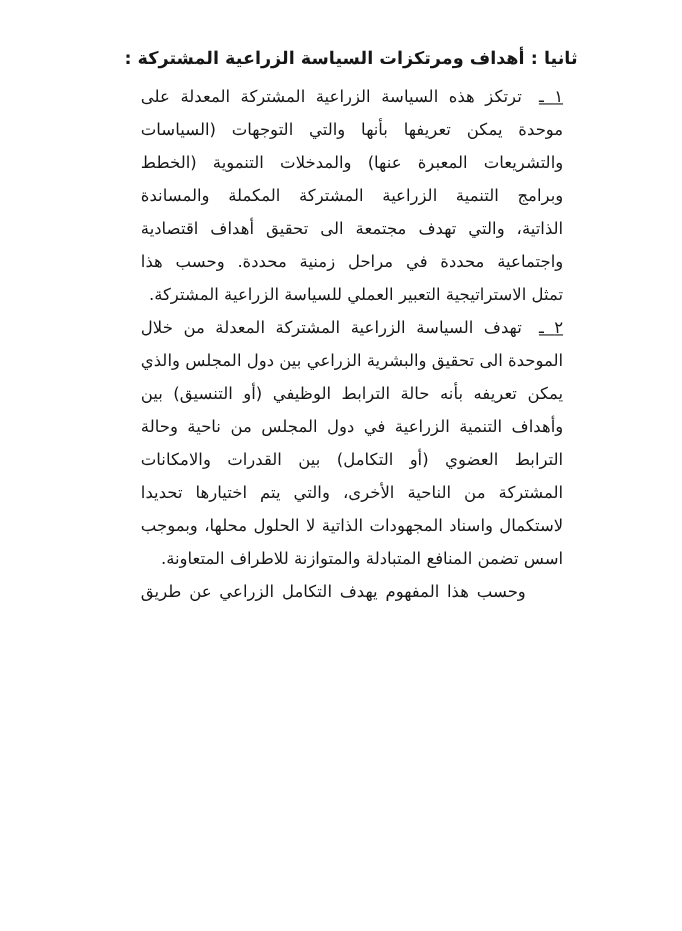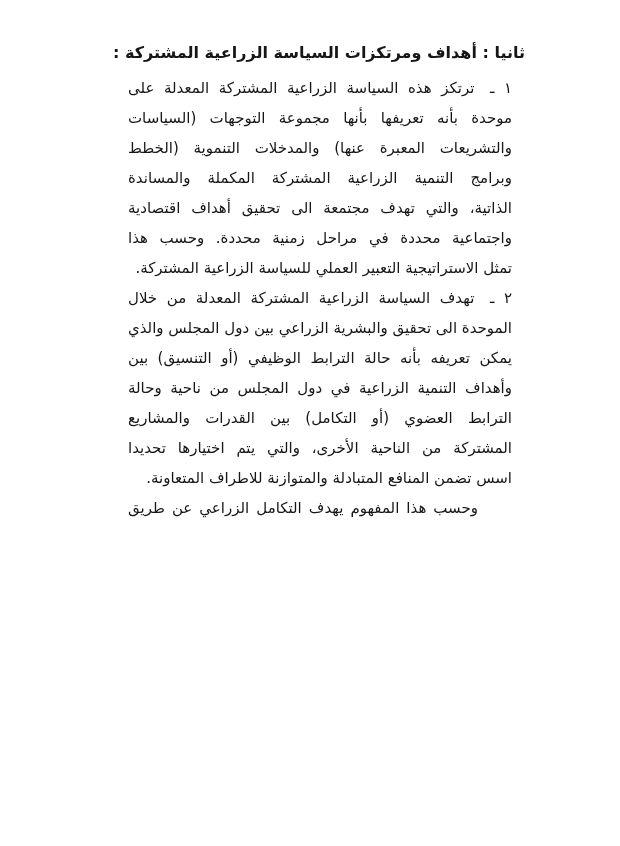--- a/index.html
+++ b/index.html
@@ -46,20 +46,21 @@
   .line.last {
     text-align-last: right;
   }
   .line.closing {
     padding-right: 34px;
     text-align-last: justify;
   }
   .item-number {
     display: inline;
     padding-left: 6px;
+    text-decoration: underline;
   }
   .page-number {
     position: absolute;
     top: 798px;
     left: 0;
     right: 0;
     text-align: center;
     font-size: 14px;
     line-height: 20px;
     color: #111111;
@@ -72,38 +73,39 @@
 
   <div class="heading">ثانيا : أهداف ومرتكزات السياسة الزراعية المشتركة :</div>
 
   <div class="body-block">
 
     <div class="para">
       <div class="line">
         <span class="item-number">١ ـ</span>
         <span>ترتكز هذه السياسة الزراعية المشتركة المعدلة على استراتيجية</span>
       </div>
-      <div class="line">موحدة بأنه تعريفها بأنها مجموعة التوجهات (السياسات</div>
+      <div class="line">موحدة يمكن تعريفها بأنها والتي التوجهات (السياسات</div>
       <div class="line">والتشريعات المعبرة عنها) والمدخلات التنموية (الخطط</div>
       <div class="line">وبرامج التنمية الزراعية المشتركة المكملة والمساندة للمجهودات</div>
       <div class="line">الذاتية، والتي تهدف مجتمعة الى تحقيق أهداف اقتصادية</div>
       <div class="line">واجتماعية محددة في مراحل زمنية محددة. وحسب هذا المفهوم</div>
       <div class="line last">تمثل الاستراتيجية التعبير العملي للسياسة الزراعية المشتركة.</div>
     </div>
 
     <div class="para">
       <div class="line">
         <span class="item-number">٢ ـ</span>
         <span>تهدف السياسة الزراعية المشتركة المعدلة من خلال الاستراتيجية</span>
       </div>
       <div class="line">الموحدة الى تحقيق والبشرية الزراعي بين دول المجلس والذي</div>
       <div class="line">يمكن تعريفه بأنه حالة الترابط الوظيفي (أو التنسيق) بين وسائل</div>
       <div class="line">وأهداف التنمية الزراعية في دول المجلس من ناحية وحالة</div>
-      <div class="line">الترابط العضوي (أو التكامل) بين القدرات والمشاريع</div>
+      <div class="line">الترابط العضوي (أو التكامل) بين القدرات والامكانات</div>
       <div class="line">المشتركة من الناحية الأخرى، والتي يتم اختيارها تحديدا</div>
+      <div class="line">لاستكمال واسناد المجهودات الذاتية لا الحلول محلها، وبموجب</div>
       <div class="line last">اسس تضمن المنافع المتبادلة والمتوازنة للاطراف المتعاونة.</div>
     </div>
 
     <div class="para">
       <div class="line closing">وحسب هذا المفهوم يهدف التكامل الزراعي عن طريق تنسيق</div>
     </div>
 
   </div>
 
   <div class="page-number">٣</div>

